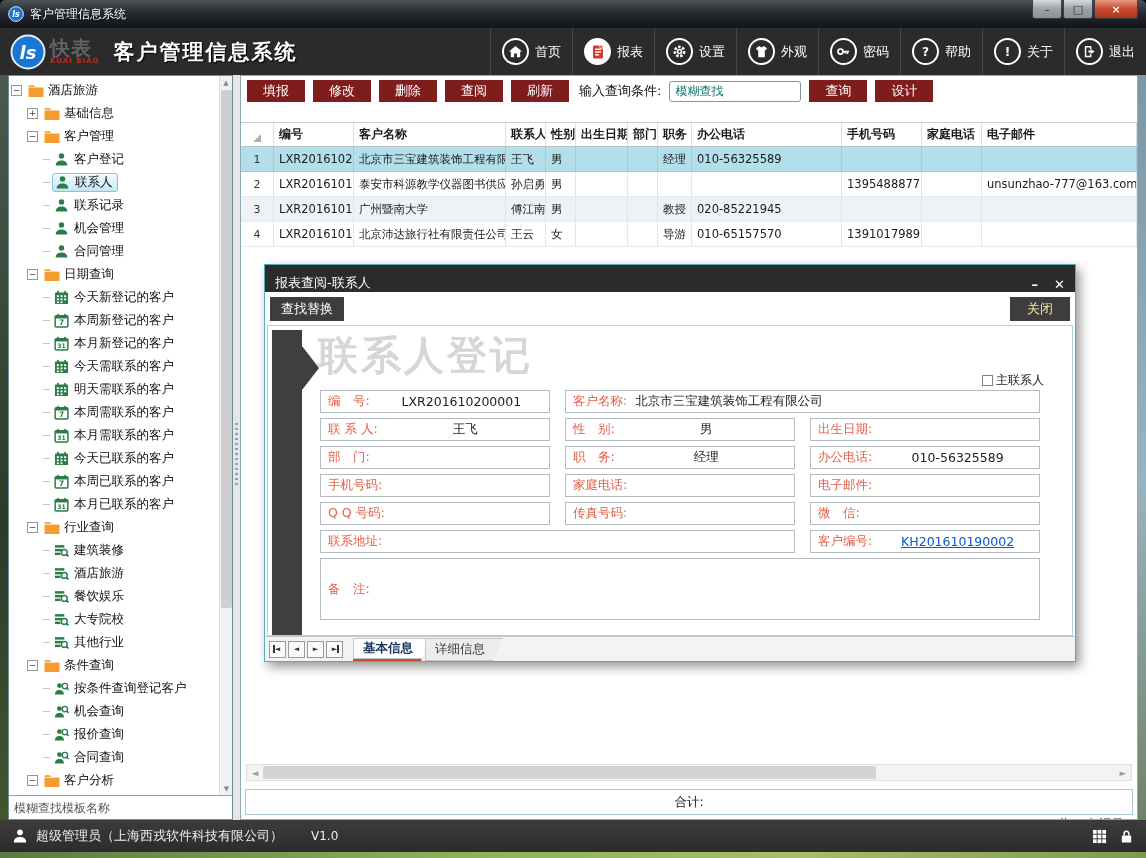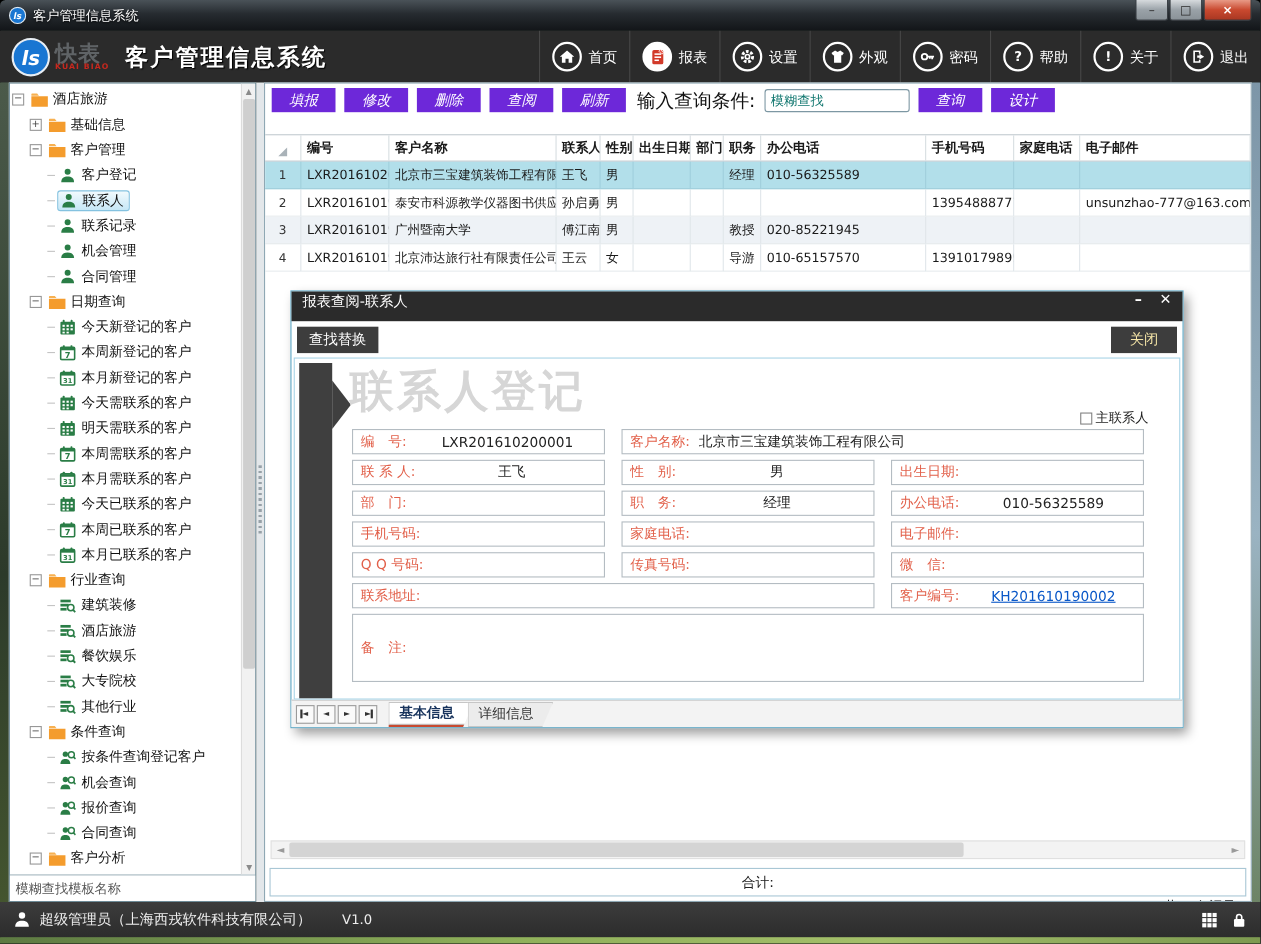--- a/index.html
+++ b/index.html
@@ -41,22 +41,22 @@
   .vscroll{position:absolute;top:0;right:0;bottom:0;width:13px;background:#f1f1f1;border-left:1px solid #dcdcdc;}
   .varrow{height:13px;display:flex;align-items:center;justify-content:center;font-size:7px;color:#8a8a8a;cursor:pointer;}
   .vthumb{position:absolute;top:14px;left:1px;width:11px;height:72%;background:#cfcfcf;border-radius:2px;cursor:pointer;}
   .vdown{position:absolute;bottom:0;left:0;width:13px;}
   .treesearch{height:24px;border-top:1px solid #8ba3ad;}
   .treesearch input{width:100%;height:100%;border:none;outline:none;padding:0 5px;font-size:12px;color:#333;}
   .treesearch input::placeholder{color:#555;}
   
   .mainpanel{flex:1;background:#fff;border:1px solid #8fa8b4;position:relative;overflow:hidden;}
   .tbar{height:30px;display:flex;align-items:center;gap:8px;padding:4px 6px;}
-  .tbtn{width:58px;height:22px;background:#6d28d9;color:#fff;font-size:13px;display:flex;align-items:center;justify-content:center;cursor:pointer;flex:none;font-style:italic;}
-  .qlabel{font-size:17px;color:#111;margin-left:2px;}
+  .tbtn{width:58px;height:22px;background:#7f1d1d;color:#fff;font-size:13px;display:flex;align-items:center;justify-content:center;cursor:pointer;flex:none;}
+  .qlabel{font-size:13px;color:#111;margin-left:2px;}
   .qinput{width:132px;height:21px;border:1px solid #7d97a3;border-radius:3px;padding:0 5px;font-size:12px;color:#0f766e;outline:none;}
   
   .grid{font-size:11.5px;color:#1a1a1a;margin-top:16px;}
   .trow{display:flex;height:25px;align-items:stretch;}
   .th{font-weight:bold;font-size:12px;border-top:1px solid #c3cbd0;border-bottom:1px solid #b9c2c8;}
   .tc{border-right:1px solid #d8dee2;display:flex;align-items:center;padding:0 5px;overflow:hidden;white-space:nowrap;cursor:pointer;}
   .tr .tc{border-right:1px solid #e0e6ea;border-bottom:1px solid #e7ebee;cursor:default;}
   .tc.num{justify-content:center;color:#333;font-size:11px;padding:0;}
   .tr.sel{background:#b2dfea;}
   .tr.sel .tc{border-right-color:#a0cfdc;border-bottom-color:#a0cfdc;}
@@ -65,21 +65,21 @@
   
   .hscroll{position:absolute;left:5px;right:5px;top:688px;height:17px;display:flex;border:1px solid #e0e0e0;background:#f3f3f3;}
   .harrow{width:16px;display:flex;align-items:center;justify-content:center;color:#9a9a9a;font-size:9px;cursor:pointer;}
   .htrack{flex:1;position:relative;}
   .hthumb{position:absolute;left:0;top:1px;bottom:1px;width:72%;background:#d4d4d4;border-radius:2px;cursor:pointer;}
   .sumrow{position:absolute;left:4px;right:4px;top:713px;height:26px;border:1px solid #a9c7d5;display:flex;align-items:center;font-size:12.5px;color:#222;}
   .sumcenter{position:absolute;left:0;right:0;text-align:center;}
   .sumright{margin-left:auto;padding-right:8px;z-index:1;margin-top:44px;}
   
   .dlg{position:absolute;left:23px;top:188px;width:812px;height:398px;background:#fff;border:1px solid #5ba6c4;box-shadow:4px 5px 10px rgba(0,0,0,.4);}
-  .dlgtitle{height:27px;background:#2b2b2b;color:#fff;display:flex;align-items:flex-start;padding:0 10px;font-size:13px;}
+  .dlgtitle{height:27px;background:#2b2b2b;color:#fff;display:flex;align-items:flex-end;padding:0 10px;font-size:13px;}
   .dlgbtns{margin-left:auto;display:flex;gap:16px;font-weight:bold;font-size:13px;}
   .dlgbtns span{cursor:pointer;}
   .dlgtools{height:33px;display:flex;align-items:center;padding:4px 5px;}
   .dbtn{width:74px;height:24px;background:#3d3d3d;color:#fff;font-size:13px;display:flex;align-items:center;justify-content:center;cursor:pointer;}
   .dbtn.close{width:60px;margin-left:auto;color:#f6e6a8;}
   .dlgbody{position:relative;height:311px;margin:0 2px;border:1px solid #a8d4e6;background:#fff;overflow:hidden;}
   .band{position:absolute;left:4px;top:4px;bottom:0;width:30px;background:#3f3f3f;}
   .bandarrow{position:absolute;left:34px;top:20px;width:0;height:0;border-left:17px solid #3f3f3f;border-top:22px solid transparent;border-bottom:22px solid transparent;}
   .watermark{position:absolute;left:50px;top:2px;font-size:40px;font-weight:bold;color:#d6d6d6;letter-spacing:3px;}
   .chk{position:absolute;right:28px;top:46px;display:flex;align-items:center;font-size:12px;color:#222;cursor:pointer;}

